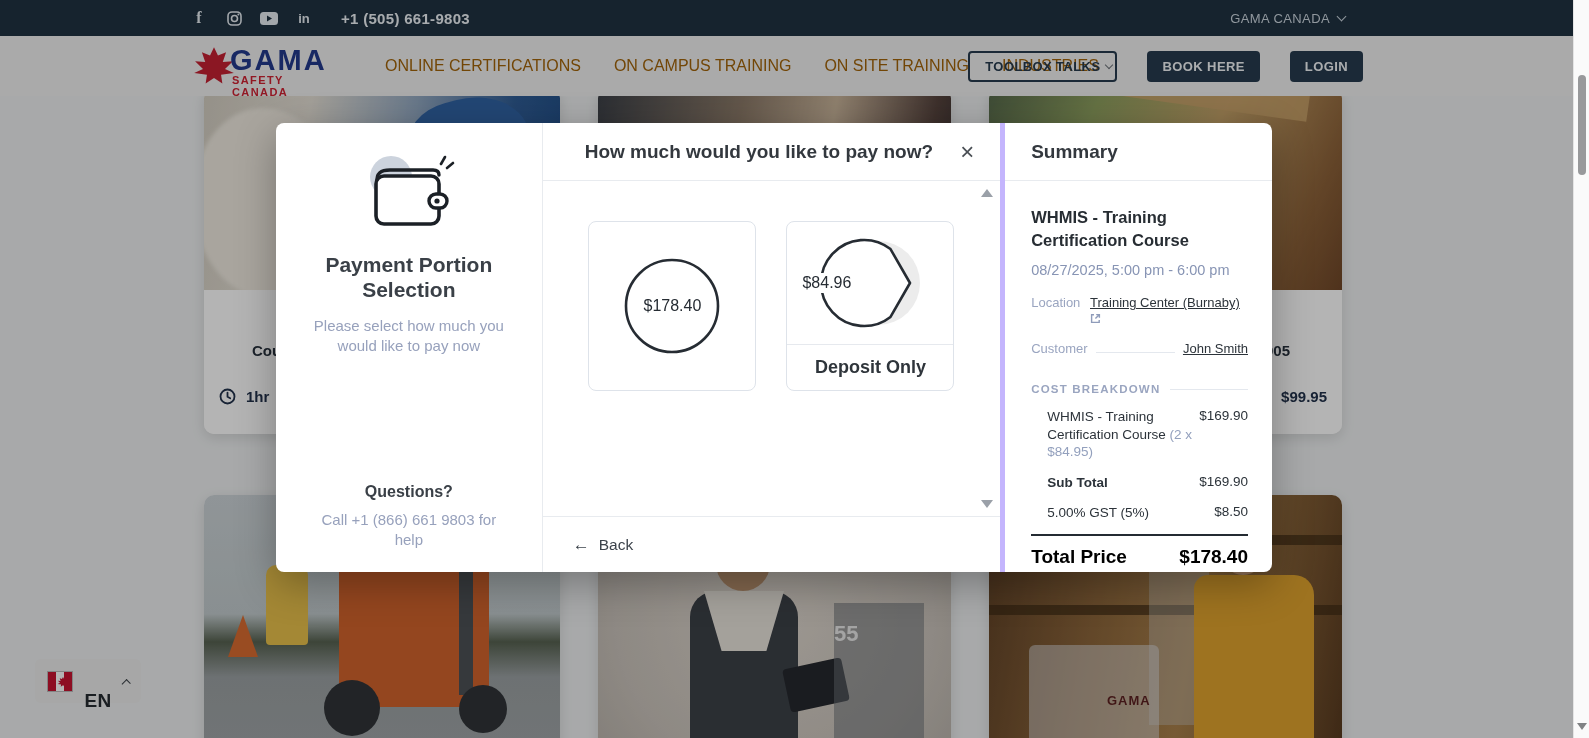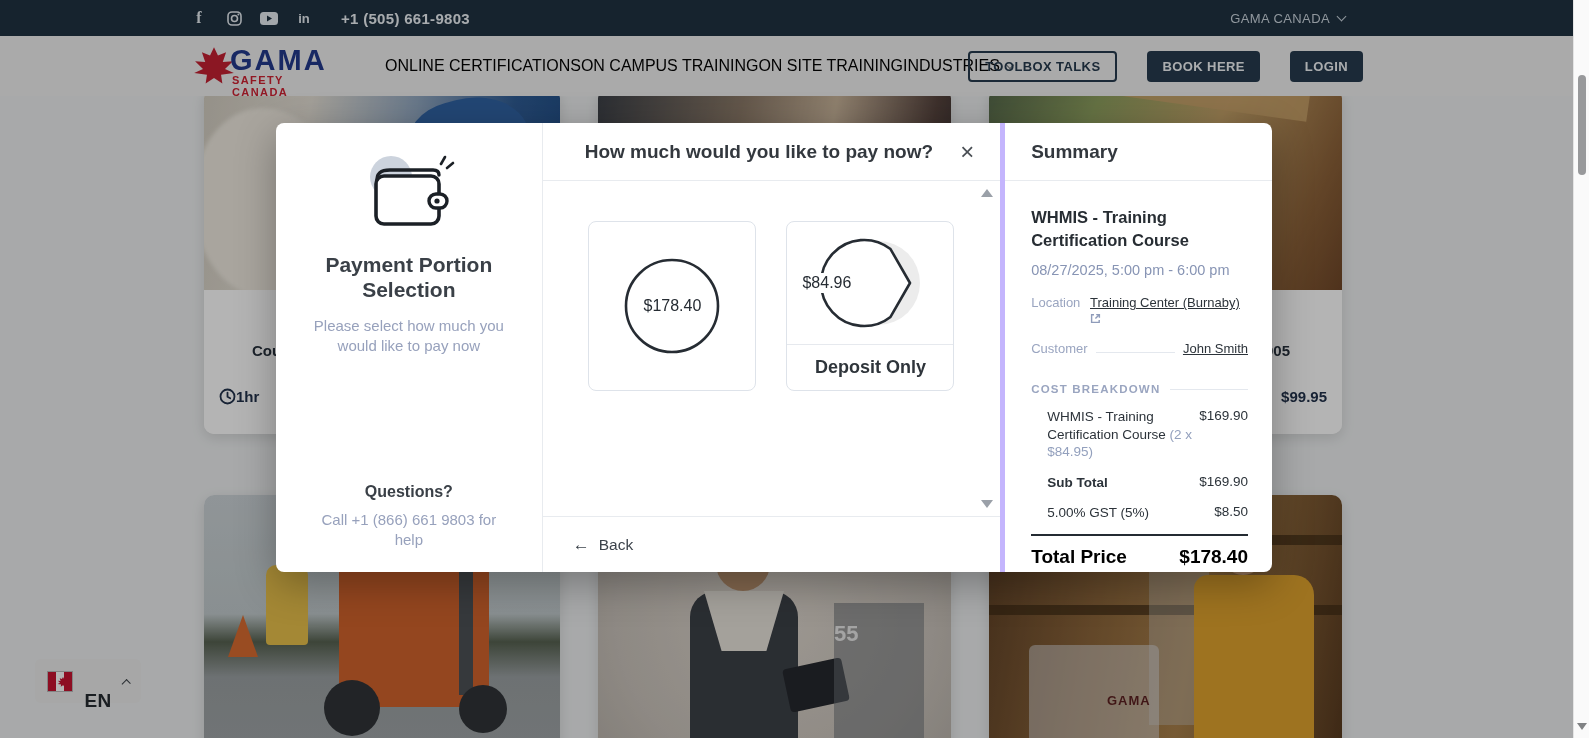--- a/index.html
+++ b/index.html
@@ -22,38 +22,38 @@
 
   
   .navbar { position:absolute; top:36px; left:0; right:16px; height:60px; background:#f1f1f1;
             display:flex; align-items:center; z-index:10; }
   .logo { position:absolute; left:192px; top:8px; width:142px; height:46px; }
   .logo .leaf { position:absolute; left:0; top:2px; }
   .logo .gname { position:absolute; left:38px; top:0; font-size:29px; font-weight:bold;
                  color:#20378c; letter-spacing:2px; font-stretch:condensed; }
   .logo .gsub { position:absolute; left:40px; top:30px; font-size:11px; font-weight:bold;
                 color:#cf2030; letter-spacing:1.4px; }
-  .menu { display:flex; margin-left:385px; font-size:16px; color:#000000; align-items:center; }
+  .menu { display:flex; gap:33px; margin-left:385px; font-size:16px; color:#a16207; align-items:center; }
   .menu-item { display:flex; align-items:center; gap:7px; cursor:pointer; white-space:nowrap; }
   .menu-item .chev { color:#6a7077; width:6px; height:6px; }
   .navbtns { position:absolute; right:210px; display:flex; gap:30px; align-items:center; }
   .btn { height:31px; border-radius:4px; font-size:13px; font-weight:bold; letter-spacing:.4px;
          display:flex; align-items:center; padding:0 15px; cursor:pointer; }
   .btn.outline { border:2px solid #24394c; color:#24394c; background:transparent; }
   .btn.fill { background:#24394c; color:#f2f5f8; border:none; }
 
   
   .card { position:absolute; background:#fff; border-radius:10px; overflow:hidden;
           box-shadow:0 4px 14px rgba(0,0,0,.12); }
   .card .img { position:relative; width:100%; height:202px; overflow:hidden; }
   .card .info { position:relative; height:144px; background:#fff; }
   .c-title { position:absolute; top:52px; font-size:15px; font-weight:bold; color:#26303c; }
   .c-row { position:absolute; top:98px; left:0; right:0; display:flex; align-items:center;
            padding:0 15px; font-size:15px; font-weight:bold; color:#20304a; }
-  .c-dur { display:flex; align-items:flex-end; }
+  .c-dur { display:flex; align-items:flex-end; gap:10px; }
   .c-price { margin-left:auto; }
   .shape { position:absolute; }
 
   .img1 { background:linear-gradient(100deg,#d3cdc1 0%,#e6e1d7 28%,#93a9c2 55%,#2e5c96 80%,#1c4а84 100%);
           background:linear-gradient(100deg,#d3cdc1 0%,#e6e1d7 28%,#93a9c2 55%,#2e5c96 80%,#1c4a84 100%); }
   .img2 { background:linear-gradient(100deg,#3b3f46 0%,#8c7a68 38%,#c9b49a 62%,#55423c 88%,#2f2a2a 100%); }
   .img3 { background:linear-gradient(115deg,#55684a 0%,#8ea05e 26%,#c5a268 55%,#8a5f36 85%,#6e4526 100%); }
   .img4 { background:linear-gradient(#ccd3d7 0%,#c2cbcd 34%,#55604f 42%,#9aa0a2 52%,#a7abad 100%); }
   .img5 { background:radial-gradient(circle at 50% 35%, #ddd6cd 0%, #c9c2ba 55%, #aaa49c 100%); }
   .img6 { background:linear-gradient(100deg,#5d3f24 0%,#8a6338 30%,#a87f49 55%,#6e4c29 85%,#4c3018 100%); }

